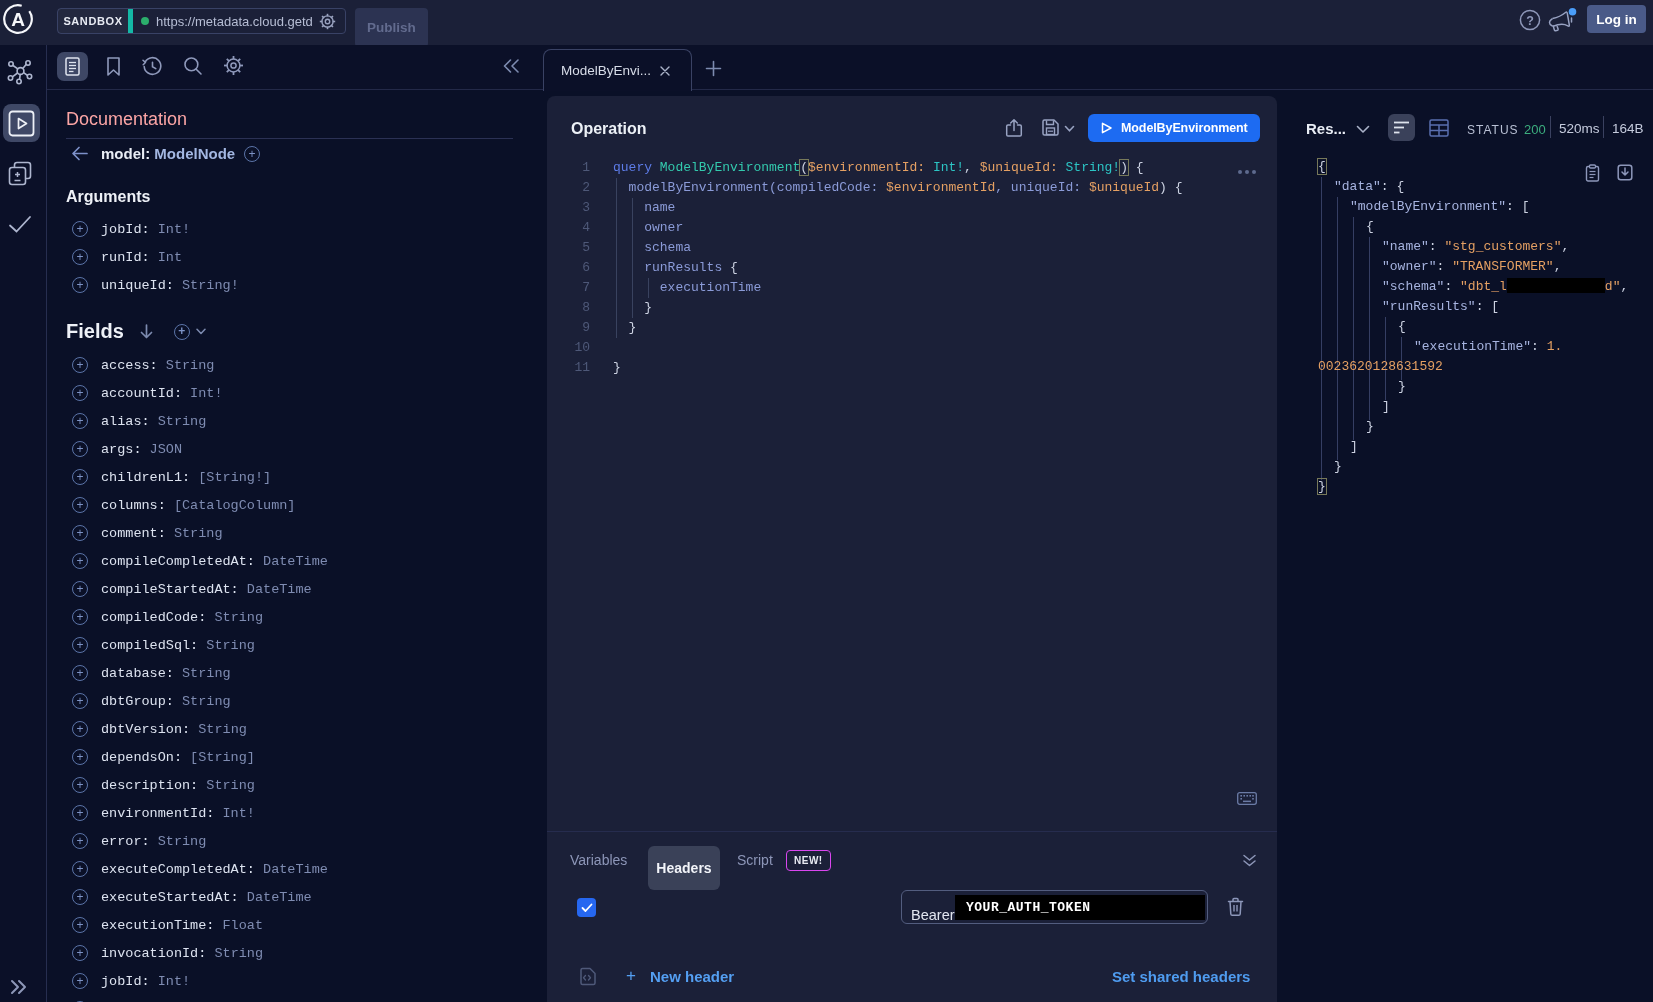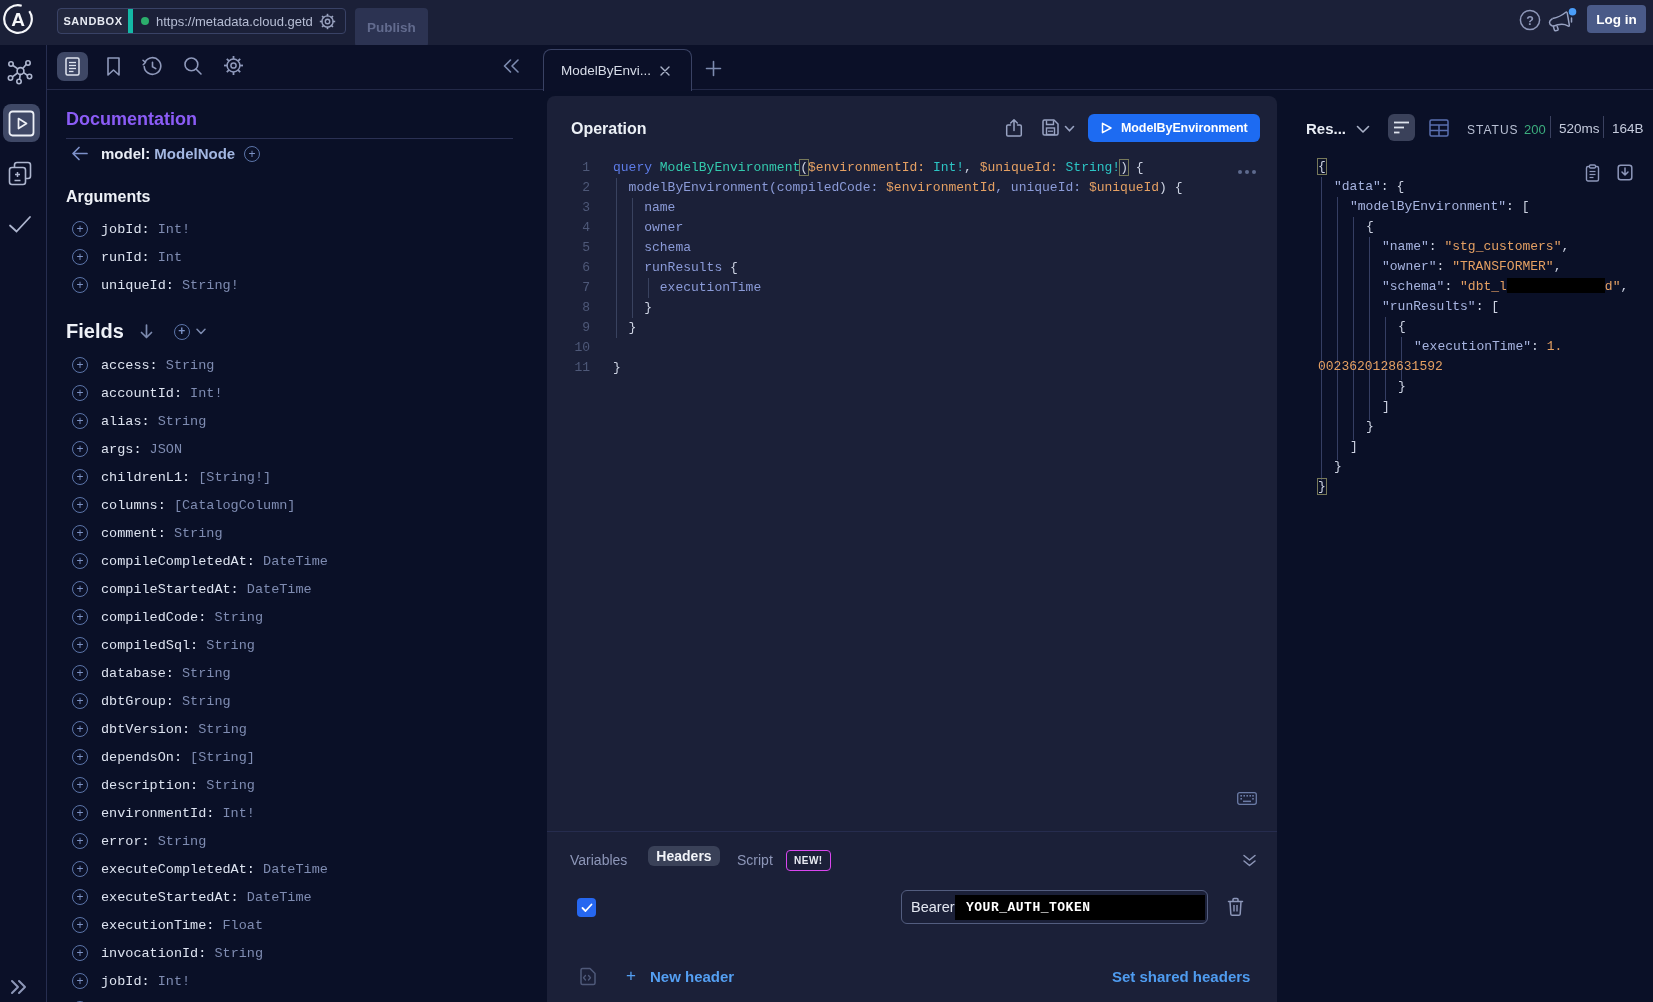--- a/index.html
+++ b/index.html
@@ -150,21 +150,21 @@
   <div class="abs" style="left:543px;top:49px;width:147px;height:41px;border:1px solid #3a4264;border-bottom:none;border-radius:8px 8px 0 0;background:#0b1028;display:flex;align-items:center;">
     <span style="margin-left:17px;font-size:13.5px;color:#d7dce8;">ModelByEnvi...</span>
     <svg style="margin-left:8px" width="12" height="12" viewBox="0 0 12 12">
       <path d="M2 2 L10 10 M10 2 L2 10" stroke="#aab2c8" stroke-width="1.4" stroke-linecap="round"></path>
     </svg>
   </div>
   <svg class="abs" style="left:705px;top:60px" width="17" height="17" viewBox="0 0 17 17">
     <path d="M8.5 1.5 V15.5 M1.5 8.5 H15.5" stroke="#7d8bb0" stroke-width="1.6" stroke-linecap="round"></path>
   </svg>
 
-  <div class="abs" style="left:66px;top:109px;font-size:18px;font-weight:bold;color:#8b5cf6;text-align:right;">Documentation</div>
+  <div class="abs" style="left:66px;top:109px;font-size:18px;font-weight:normal;color:#fca5a5;text-align:right;">Documentation</div>
   <div class="abs" style="left:66px;top:138px;width:447px;height:1px;background:#2b3154;"></div>
   <svg class="abs" style="left:71px;top:146px" width="17" height="15" viewBox="0 0 17 15">
     <path d="M8 1.5 L2 7.5 L8 13.5 M2.5 7.5 H16" fill="none" stroke="#7d90c9" stroke-width="1.7" stroke-linecap="round" stroke-linejoin="round"></path>
   </svg>
   <div class="abs" style="left:101px;top:145px;font-size:15px;font-weight:bold;">
     <span style="color:#e9edf5;">model:</span> <span style="color:#a3b7e2;">ModelNode</span>
   </div>
   <div class="abs plus" style="left:244px;top:146px;"></div>
   <div class="abs" style="left:66px;top:188px;font-size:16px;font-weight:bold;color:#eef1f7;">Arguments</div>
   <div class="abs" style="left:46px;top:215px;width:500px;">
@@ -383,33 +383,33 @@
       <rect x="15.2" y="3" width="1.6" height="1.6"></rect>
       <rect x="3.4" y="6" width="1.6" height="1.6"></rect>
         <rect x="15.2" y="6" width="1.6" height="1.6"></rect>
       <rect x="6" y="8.6" width="8" height="1.5"></rect>
     </g>
   </svg>
 
   <div class="abs" style="left:547px;top:831px;width:730px;height:1px;background:#262c4e;"></div>
 
   <div class="abs" style="left:570px;top:852px;font-size:14px;color:#8d96b8;">Variables</div>
-  <div class="abs" style="left:648px;top:846px;width:72px;height:20px;background:#3a4158;border-radius:6px;display:flex;align-items:center;justify-content:center;font-size:14px;font-weight:bold;color:#f2f4f9;">Headers</div>
+  <div class="abs" style="left:648px;top:846px;width:72px;height:44px;background:#3a4158;border-radius:6px;display:flex;align-items:center;justify-content:center;font-size:14px;font-weight:bold;color:#f2f4f9;">Headers</div>
   <div class="abs" style="left:737px;top:852px;font-size:14px;color:#8d96b8;">Script</div>
   <div class="abs" style="left:786px;top:850px;height:19px;padding:0 7px;border:1px solid #d946ef;border-radius:4px;display:flex;align-items:center;font-size:10px;font-weight:bold;letter-spacing:.5px;color:#e8ebf3;">NEW!</div>
   <svg class="abs" style="left:1242px;top:853px" width="15" height="15" viewBox="0 0 15 15">
     <path d="M2 2.5 L7.5 7 L13 2.5 M2 8 L7.5 12.5 L13 8" fill="none" stroke="#8d96b8" stroke-width="1.5" stroke-linecap="round" stroke-linejoin="round"></path>
   </svg>
 
   <div class="abs" style="left:577px;top:898px;width:19px;height:19px;background:#2667f0;border-radius:4px;display:flex;align-items:center;justify-content:center;">
     <svg width="12" height="10" viewBox="0 0 12 10">
         <path d="M1.5 5 L4.5 8 L10.5 1.5" fill="none" stroke="#fff" stroke-width="1.8" stroke-linecap="round" stroke-linejoin="round"></path>
       </svg>
   </div>
-  <div class="abs" style="left:901px;top:890px;width:307px;height:34px;box-sizing:border-box;border:1.5px solid #535d7f;border-radius:6px;display:flex;align-items:center;">
+  <div class="abs" style="left:901px;top:890px;width:307px;height:34px;box-sizing:border-box;border:1.5px solid #535d7f;border-radius:6px;display:flex;align-items:flex-end;">
     <span style="margin-left:9px;font-size:14.5px;color:#e2e6f0;">Bearer</span>
     <div style="position:absolute;left:53px;top:4px;width:250px;height:25px;background:#000;display:flex;align-items:center;">
       <span class="mono" style="margin-left:11px;font-size:13px;font-weight:bold;color:#fff;letter-spacing:.5px;">YOUR_AUTH_TOKEN</span>
     </div>
   </div>
   <svg class="abs" style="left:1227px;top:897px" width="17" height="20" viewBox="0 0 17 20">
     <path d="M1.5 4.5 H15.5 M6 4.5 V2.5 Q6 1.5 7 1.5 H10 Q11 1.5 11 2.5 V4.5 M3 4.5 L3.8 17 Q3.9 18.3 5.2 18.3 H11.8 Q13.1 18.3 13.2 17 L14 4.5" fill="none" stroke="#8d97ba" stroke-width="1.5" stroke-linecap="round"></path>
     <line x1="7" y1="8" x2="7" y2="14.5" stroke="#8d97ba" stroke-width="1.4"></line>
     <line x1="10" y1="8" x2="10" y2="14.5" stroke="#8d97ba" stroke-width="1.4"></line>
   </svg>

